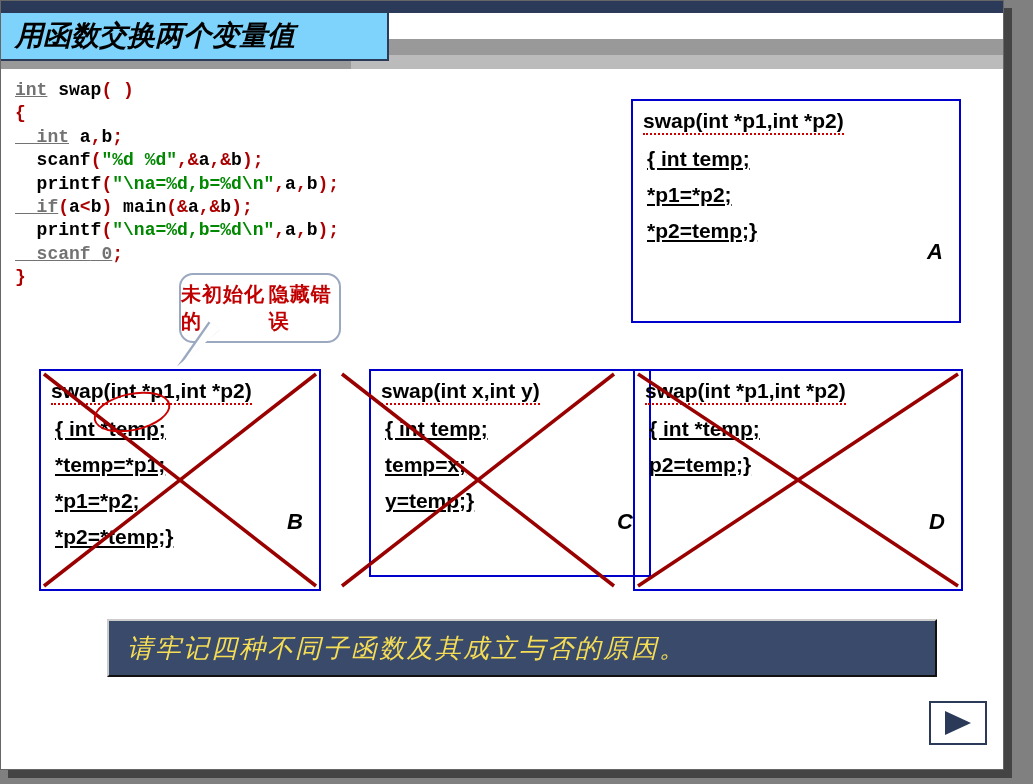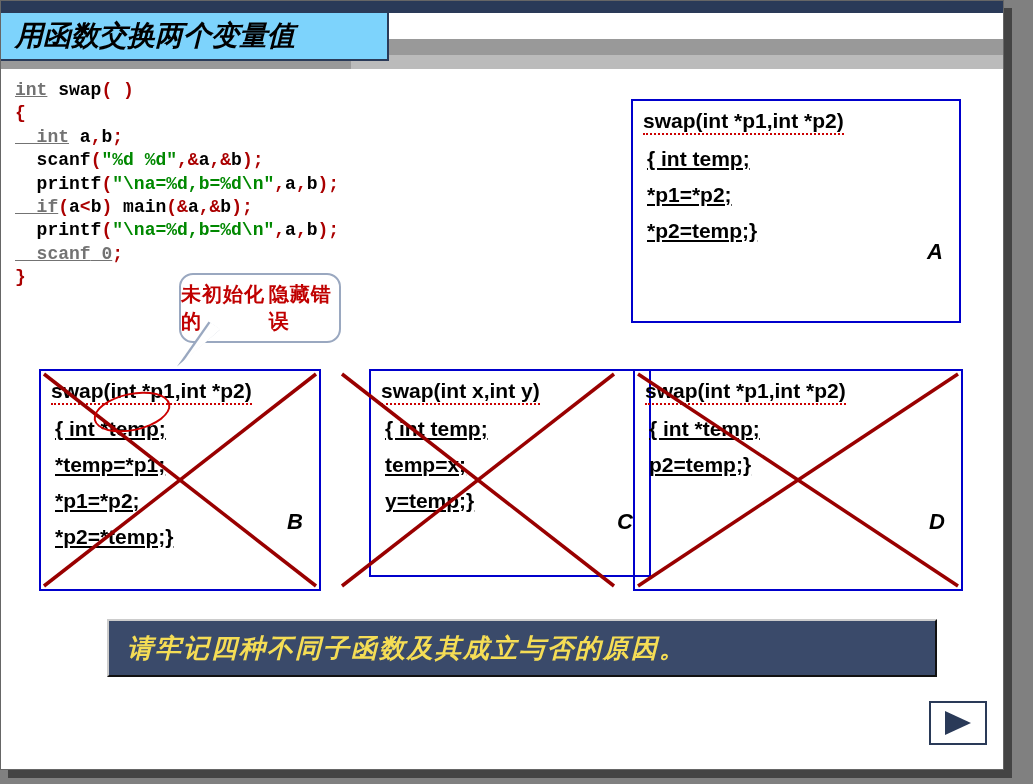--- a/index.html
+++ b/index.html
@@ -160,21 +160,21 @@
     height: 58px;
     background: #3a4a6a;
     border-left: 2px solid #ccc;
     border-top: 2px solid #ccc;
     border-right: 2px solid #111;
     border-bottom: 2px solid #111;
     display: flex;
     align-items: center;
     padding-left: 18px;
     color: #f5dd55;
-    font-weight: bold;
+    font-weight: normal;
     font-size: 26px;
     font-style: italic;
     letter-spacing: 2px;
   }
 
   .nav-arrow {
     position: absolute;
     top: 700px;
     left: 928px;
     width: 58px;

